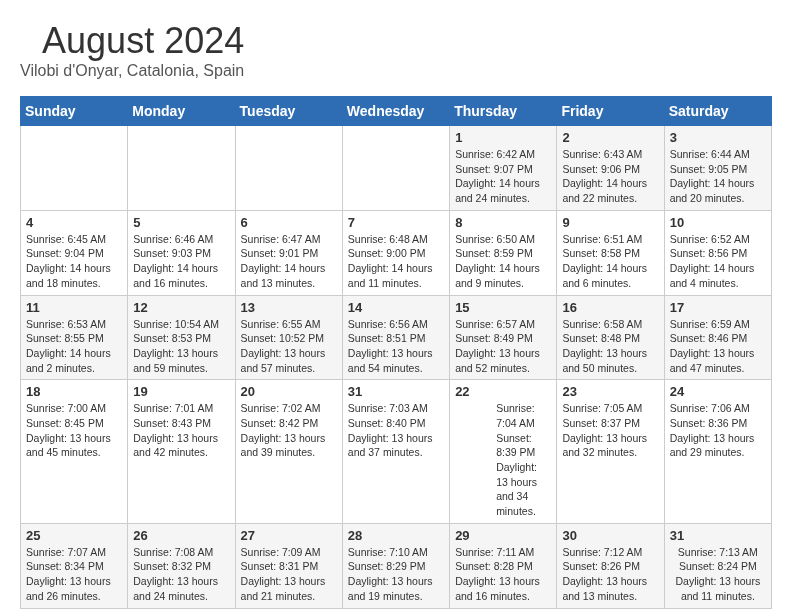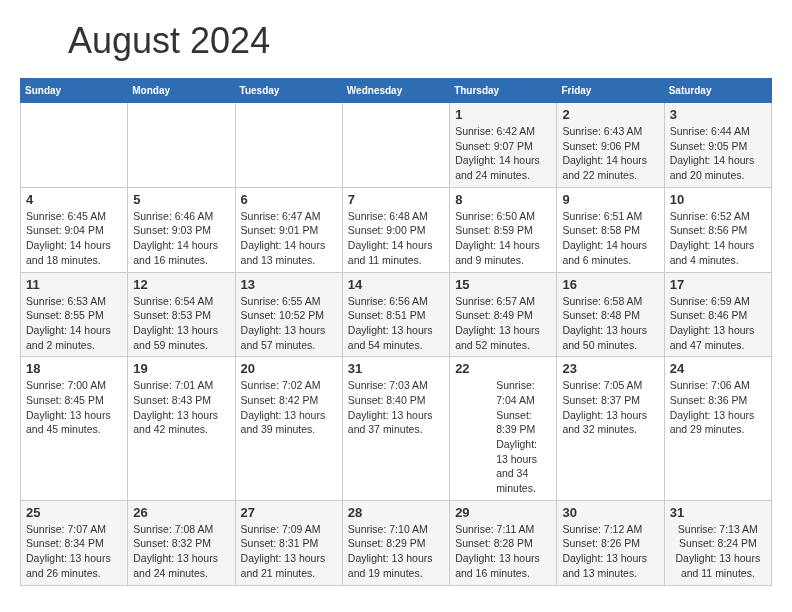--- a/index.html
+++ b/index.html
@@ -16,42 +16,41 @@
       align-items: flex-start;
       margin-bottom: 16px;
     }
     .logo {
       display: flex;
       align-items: center;
       gap: 4px;
     }
     .title-area {
       text-align: right;
-      margin-left: 48px;
     }
     .month-title {
       font-size: 36px;
       color: #333;
       font-weight: 400;
     }
     .subtitle {
       font-size: 16px;
       color: #555;
     }
     table {
       width: 100%;
       border-collapse: collapse;
       font-size: 11px;
     }
     thead th {
       background-color: #2e6db4;
       color: #fff;
       padding: 6px 4px;
       text-align: left;
-      font-size: 10px;
+      font-size: 14px;
       font-weight: 600;
       border: 1px solid #2e6db4;
     }
     tbody td {
       border: 1px solid #ccc;
       vertical-align: top;
       padding: 4px 5px;
       width: 107px;
       min-height: 80px;
       background: #fff;
@@ -76,20 +75,21 @@
     .empty-cell {
       background: #fff !important;
     }
   </style>
 </head>
 <body>
 
 <div class="header-area">
   <div class="title-area">
     <div class="month-title">August 2024</div>
+    <div class="subtitle">Vilobi d'Onyar, Catalonia, Spain</div>
   </div>
 </div>
 
 <table>
   <thead>
     <tr>
     <th>Sunday</th>
         <th>Monday</th>
         <th>Tuesday</th>
         <th>Wednesday</th>
@@ -169,21 +169,21 @@
       </tr>
       <tr>
         <td>
           <div class="day-number">11</div>
           <div class="day-info" style="white-space: pre-line;">Sunrise: 6:53 AM
 Sunset: 8:55 PM
 Daylight: 14 hours and 2 minutes.</div>
         </td>
         <td>
           <div class="day-number">12</div>
-          <div class="day-info" style="white-space: pre-line;">Sunrise: 6:54 AM
+          <div class="day-info" style="white-space: pre-line;">Sunrise: 10:54 AM
 Sunset: 8:53 PM
 Daylight: 13 hours and 59 minutes.</div>
         </td>
         <td>
           <div class="day-number">13</div>
           <div class="day-info" style="white-space: pre-line;">Sunrise: 6:55 AM
 Sunset: 10:52 PM
 Daylight: 13 hours and 57 minutes.</div>
         </td>
         <td>

